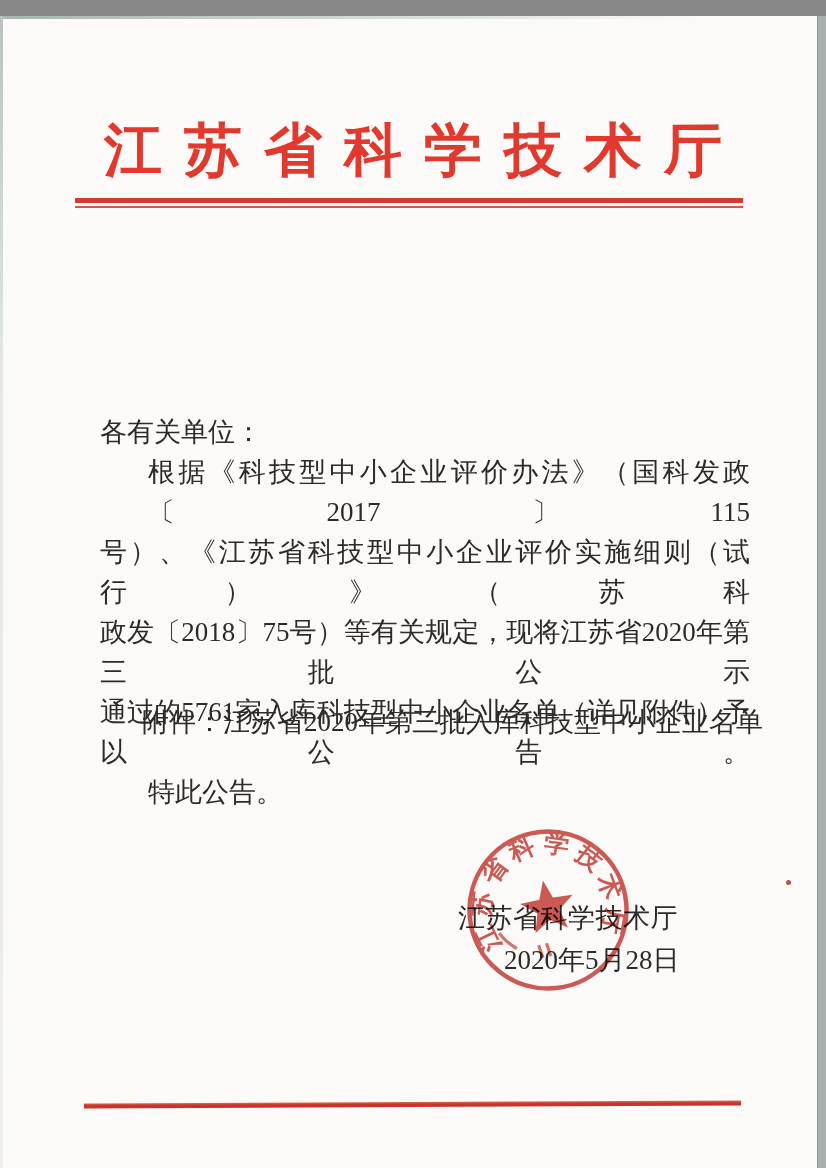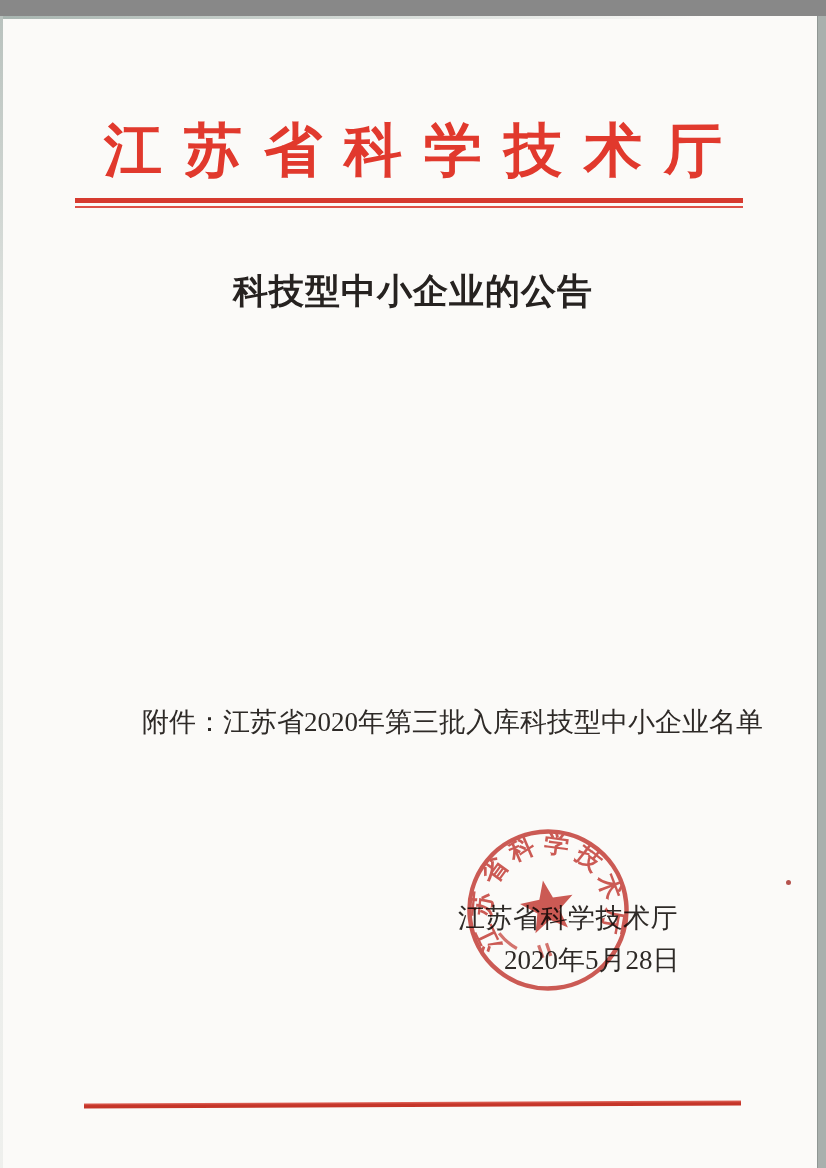--- a/index.html
+++ b/index.html
@@ -76,23 +76,30 @@
 
   <div class="letterhead">江苏省科学技术厅</div>
 
   <div class="double-rule">
     <div class="rule-thick"></div>
     <div class="rule-gap"></div>
     <div class="rule-thin"></div>
   </div>
 
   <div class="doc-title">
-    <div>科技型中小企业的公告</div>
   </div>
 
+  <div class="body-block">
+    <div class="line">各有关单位：</div>
+    <div class="line jl indent">根据《科技型中小企业评价办法》（国科发政〔2017〕115</div>
+    <div class="line jl">号）、《江苏省科技型中小企业评价实施细则（试行）》（苏科</div>
+    <div class="line jl">政发〔2018〕75号）等有关规定，现将江苏省2020年第三批公示</div>
+    <div class="line jl">通过的5761家入库科技型中小企业名单（详见附件）予以公告。</div>
+    <div class="line indent">特此公告。</div>
+  </div>
 
   <div class="attachment">附件：江苏省2020年第三批入库科技型中小企业名单</div>
 
   <div class="signature">江苏省科学技术厅</div>
   <div class="date">2020年5月28日</div>
 
   <svg class="seal" viewBox="0 0 190 190" xmlns="http://www.w3.org/2000/svg">
     <g transform="rotate(-6 93 94)" fill="none" stroke="#c9453e">
       <circle cx="93" cy="94" r="78.5" stroke-width="4.5"></circle>
       <path id="sealArc" d="M 43.8 124.7 A 58 58 0 1 1 142.2 124.7" stroke="none"></path>

